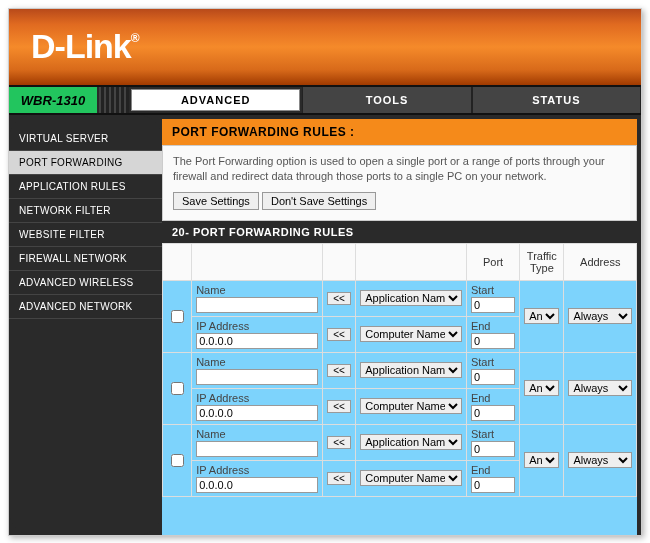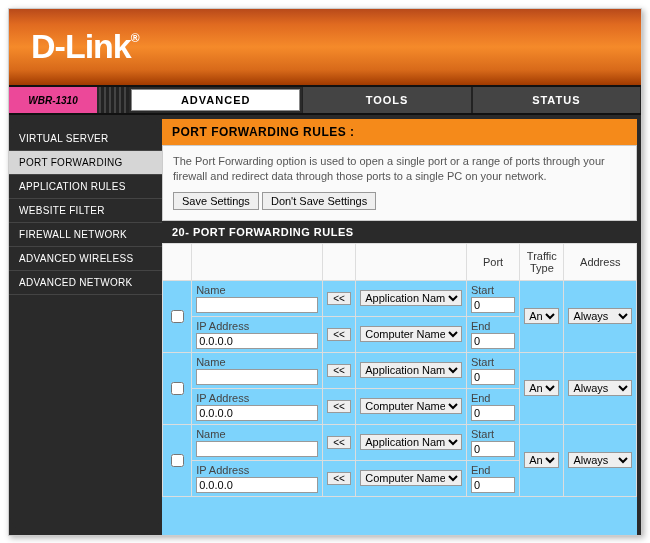--- a/index.html
+++ b/index.html
@@ -31,25 +31,25 @@
   .logo sup { font-size: 12px; vertical-align: top; position: relative; top: 4px; }
   .nav {
     display: flex;
     background: #2a2a2a;
     height: 30px;
     border-top: 2px solid #111;
     border-bottom: 2px solid #111;
   }
   .model-box {
     width: 90px;
-    background: #ec4899;
+    background: #22c55e;
     color: #000;
     font-weight: bold;
     font-style: italic;
-    font-size: 10px;
+    font-size: 13px;
     display: flex;
     align-items: center;
     justify-content: center;
     border-right: 2px solid #2a2a2a;
   }
   .nav-gap {
     width: 30px;
     background: repeating-linear-gradient(90deg,#444 0,#444 2px,#222 2px,#222 5px);
   }
   .nav-tabs {
@@ -203,20 +203,21 @@
       <div class="nav-tab">TOOLS</div>
       <div class="nav-tab">STATUS</div>
     </div>
   </div>
 
   <div class="body">
     <div class="sidebar">
       <div class="side-item">VIRTUAL SERVER</div>
       <div class="side-item active">PORT FORWARDING</div>
       <div class="side-item">APPLICATION RULES</div>
+      <div class="side-item">NETWORK FILTER</div>
       <div class="side-item">WEBSITE FILTER</div>
       <div class="side-item">FIREWALL NETWORK</div>
       <div class="side-item">ADVANCED WIRELESS</div>
       <div class="side-item">ADVANCED NETWORK</div>
     </div>
 
     <div class="content">
       <div class="orange-bar">PORT FORWARDING RULES :</div>
       <div class="info-box">
         <p>The Port Forwarding option is used to open a single port or a range of ports through your firewall and redirect data through those ports to a single PC on your network.</p>

